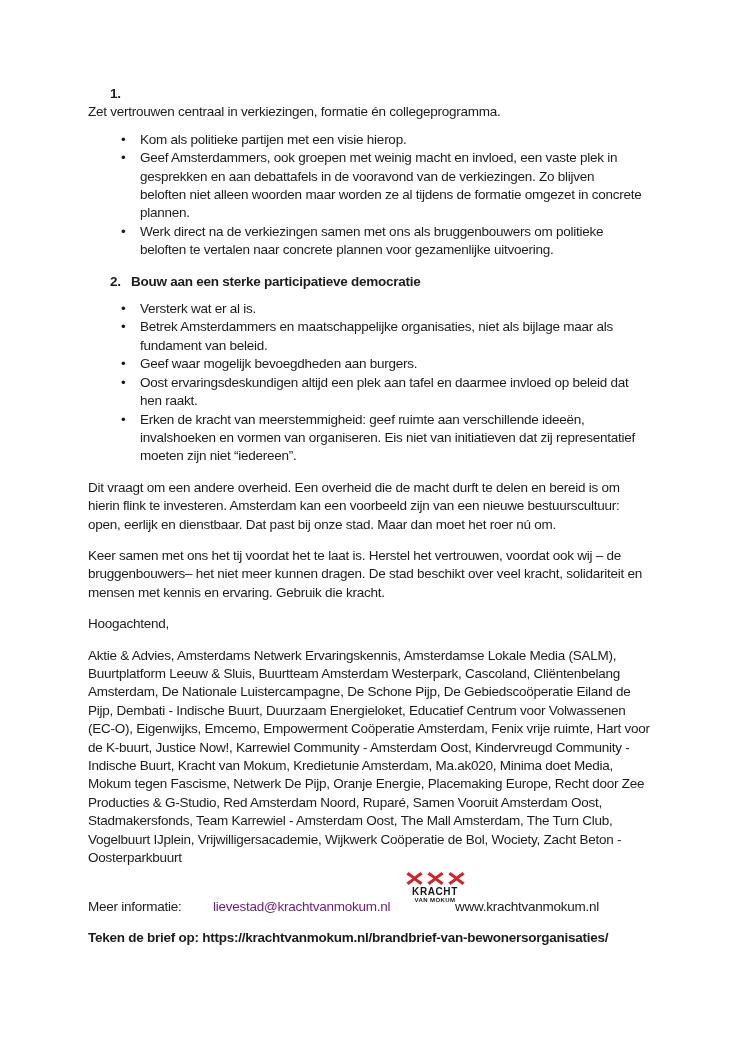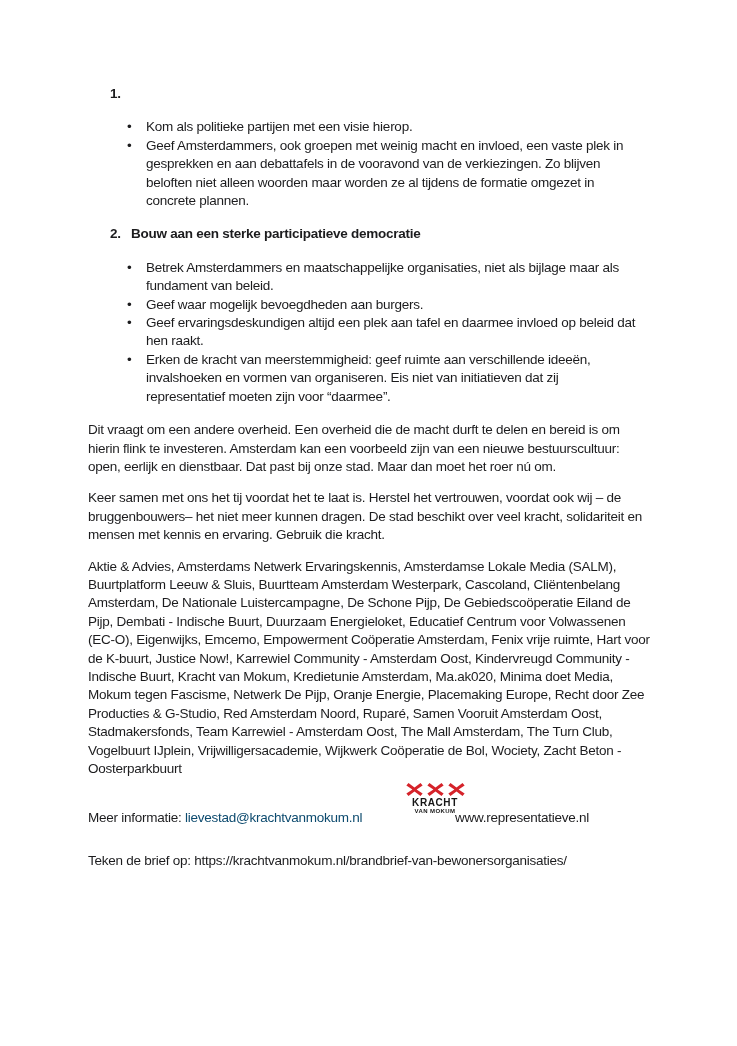--- a/index.html
+++ b/index.html
@@ -23,33 +23,33 @@
   }
   .num-heading {
     display: flex;
     font-weight: bold;
     padding-left: 22px;
   }
   .num-heading .num { width: 21px; flex: 0 0 21px; }
   .mt { margin-top: 13px; }
   ul.bullets {
     list-style: none;
-    margin: 15px;
+    margin: 9px;
   }
   ul.bullets li {
     position: relative;
     padding-left: 43px;
   }
   ul.bullets li::before {
     content: "\2022";
     position: absolute;
     left: 24px;
     top: 0;
   }
-  .email-link { color: #0c4a6e; text-decoration: none; cursor: pointer; }
+  .email-link { color: #701a75; text-decoration: none; cursor: pointer; margin-left: 28px; }
   .footer-row {
     position: relative;
     height: 47px;
     margin-top: 3px;
   }
   .more-info { position: absolute; left: 0; bottom: 1px; white-space: nowrap; }
   .website { position: absolute; left: 367px; bottom: 1px; white-space: nowrap; }
   .logo {
     position: absolute;
     left: 314px;
@@ -74,51 +74,55 @@
     color: #161616;
   }
   .logo-vanmokum {
     font-weight: 900;
     font-size: 6px;
     letter-spacing: 0.4px;
     line-height: 7px;
     color: #161616;
   }
   .sign-line {
-    font-weight: normal;
-    margin-top: 24px;
+    font-weight: bold;
+    margin-top: 12px;
   }
 </style>
 </head>
 <body>
 
 <div class="page">
   <div class="doc">
 
     <div class="num-heading">
       <span class="num">1.</span>
     </div>
+    <p>Zet vertrouwen centraal in verkiezingen, formatie én collegeprogramma.</p>
     <ul class="bullets">
       <li>Kom als politieke partijen met een visie hierop.</li>
       <li>Geef Amsterdammers, ook groepen met weinig macht en invloed, een vaste plek in gesprekken en aan debattafels in de vooravond van de verkiezingen. Zo blijven beloften niet alleen woorden maar worden ze al tijdens de formatie omgezet in concrete plannen.</li>
+      <li>Werk direct na de verkiezingen samen met ons als bruggenbouwers om politieke beloften te vertalen naar concrete plannen voor gezamenlijke uitvoering.</li>
     </ul>
 
     <div class="num-heading mt">
       <span class="num">2.</span>
       <span>Bouw aan een sterke participatieve democratie</span>
     </div>
     <ul class="bullets">
+      <li>Versterk wat er al is.</li>
       <li>Betrek Amsterdammers en maatschappelijke organisaties, niet als bijlage maar als fundament van beleid.</li>
       <li>Geef waar mogelijk bevoegdheden aan burgers.</li>
-      <li>Geef ervaringsdeskundigen altijd een plek aan tafel en daarmee invloed op beleid dat hen raakt.</li>
-      <li>Erken de kracht van meerstemmigheid: geef ruimte aan verschillende ideeën, invalshoeken en vormen van organiseren.  Eis niet van initiatieven dat zij representatief moeten zijn voor “daarmee”.</li>
+      <li>Oost ervaringsdeskundigen altijd een plek aan tafel en daarmee invloed op beleid dat hen raakt.</li>
+      <li>Erken de kracht van meerstemmigheid: geef ruimte aan verschillende ideeën, invalshoeken en vormen van organiseren.  Eis niet van initiatieven dat zij representatief moeten zijn niet “iedereen”.</li>
     </ul>
 
     <p class="mt">Dit vraagt om een andere overheid. Een overheid die de macht durft te delen en bereid is om hierin flink te investeren. Amsterdam kan een voorbeeld zijn van een nieuwe bestuurscultuur: open, eerlijk en dienstbaar. Dat past bij onze stad. Maar dan moet het roer nú om.</p>
     <p class="mt">Keer samen met ons het tij voordat het te laat is. Herstel het vertrouwen, voordat ook wij – de bruggenbouwers– het niet meer kunnen dragen.  De stad beschikt over veel kracht, solidariteit en mensen met kennis en ervaring. Gebruik die kracht.</p>
+    <p class="mt">Hoogachtend,</p>
     <p class="mt">Aktie &amp; Advies, Amsterdams Netwerk Ervaringskennis, Amsterdamse Lokale Media (SALM), Buurtplatform Leeuw &amp; Sluis, Buurtteam Amsterdam Westerpark, Cascoland, Cliëntenbelang Amsterdam, De Nationale Luistercampagne, De Schone Pijp, De Gebiedscoöperatie Eiland de Pijp, Dembati - Indische Buurt, Duurzaam Energieloket, Educatief Centrum voor Volwassenen (EC-O), Eigenwijks, Emcemo, Empowerment Coöperatie Amsterdam, Fenix vrije ruimte, Hart voor de K-buurt, Justice Now!, Karrewiel Community - Amsterdam Oost, Kindervreugd Community - Indische Buurt, Kracht van Mokum, Kredietunie Amsterdam, Ma.ak020, Minima doet Media, Mokum tegen Fascisme, Netwerk De Pijp, Oranje Energie, Placemaking Europe, Recht door Zee Producties &amp; G-Studio, Red Amsterdam Noord, Ruparé, Samen Vooruit Amsterdam Oost, Stadmakersfonds, Team Karrewiel - Amsterdam Oost, The Mall Amsterdam, The Turn Club, Vogelbuurt IJplein, Vrijwilligersacademie, Wijkwerk Coöperatie de Bol, Wociety, Zacht Beton - Oosterparkbuurt</p>
 
     <div class="footer-row">
       <span class="more-info">
         <span>Meer informatie: </span><a class="email-link">lievestad@krachtvanmokum.nl</a>
       </span>
 
       <div class="logo">
         <div class="logo-xxx">
           <span>
@@ -134,19 +138,19 @@
           <span>
             <svg width="17" height="13" viewBox="0 0 20 16">
                 <path fill="#d5232a" d="M2.6 0 L10 5.4 L17.4 0 L20 3.1 L12.6 8 L20 12.9 L17.4 16 L10 10.6 L2.6 16 L0 12.9 L7.4 8 L0 3.1 Z"></path>
               </svg>
           </span>
         </div>
         <div class="logo-kracht">KRACHT</div>
         <div class="logo-vanmokum">VAN MOKUM</div>
       </div>
 
-      <span class="website">www.representatieve.nl</span>
+      <span class="website">www.krachtvanmokum.nl</span>
     </div>
 
     <p class="sign-line">Teken de brief op: https://krachtvanmokum.nl/brandbrief-van-bewonersorganisaties/</p>
 
   </div>
 </div>
 
 </body></html>

